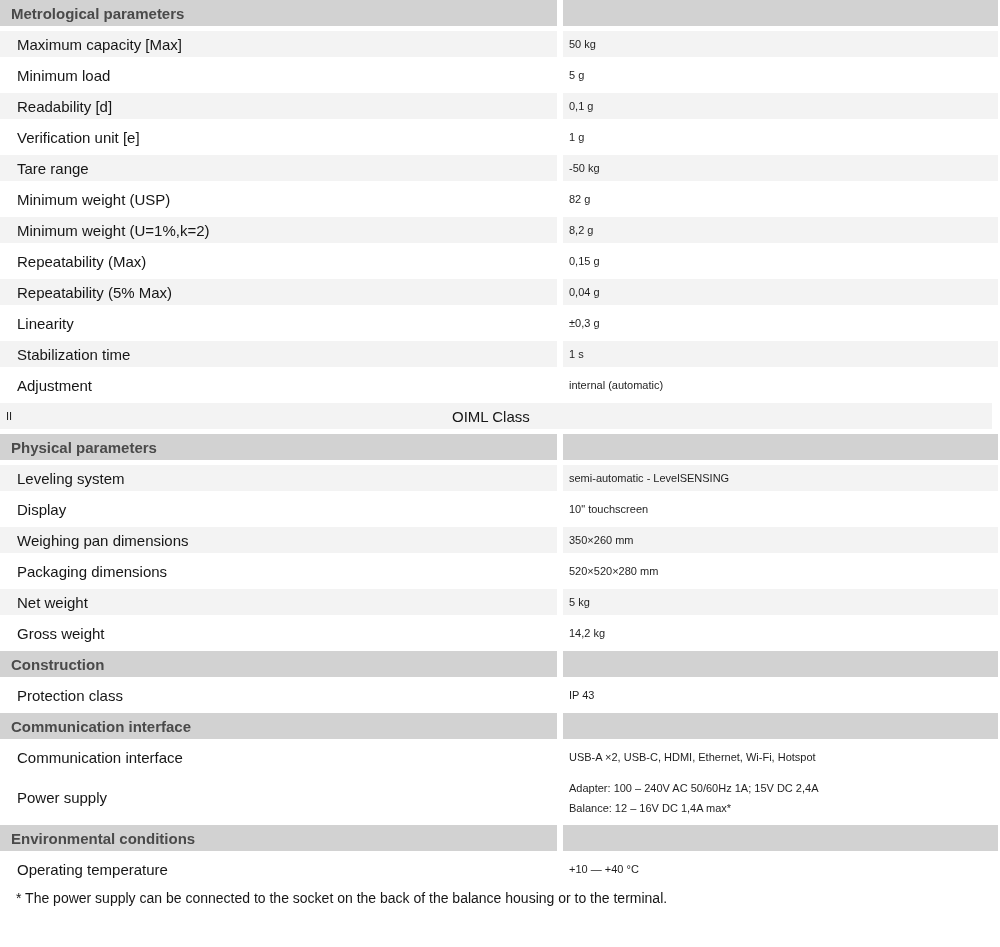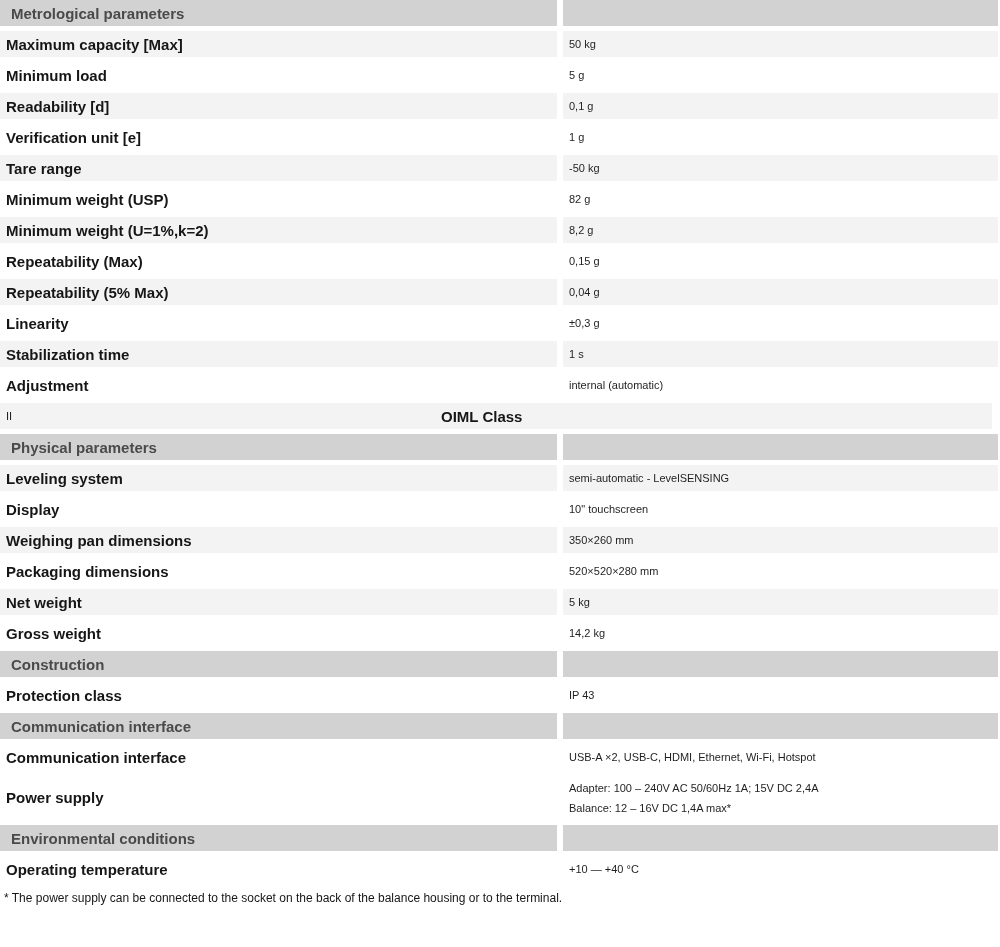--- a/index.html
+++ b/index.html
@@ -31,23 +31,23 @@
   }
   .cell {
     min-height: 26px;
     display: flex;
     align-items: center;
     background: var(--row-bg);
   }
   .cell.label {
     width: 557px;
     margin-right: 6px;
-    padding-left: 6px;
+    padding-left: 17px;
     font-size: 15px;
-    font-weight: bold;
+    font-weight: normal;
     color: var(--label-color);
   }
   .cell.value {
     flex: 1;
     padding-left: 6px;
     font-size: 11px;
     color: var(--value-color);
     white-space: pre-line;
     line-height: 20px;
   }
@@ -59,23 +59,23 @@
   }
   .row.section .cell.label {
     padding-left: 11px;
     font-weight: bold;
     color: var(--section-color);
   }
   .row.tall .cell {
     min-height: 45px;
   }
   .footnote {
-    font-size: 12px;
+    font-size: 14px;
     color: var(--label-color);
-    padding: 1px 0 0 4px;
+    padding: 1px 0 0 16px;
     line-height: 20px;
   }
 </style>
 </head>
 <body>
 
 <div class="page">
   <div class="spec-table" id="spec-table">
       <div class="row section">
     <div class="cell label">Metrological parameters</div>

